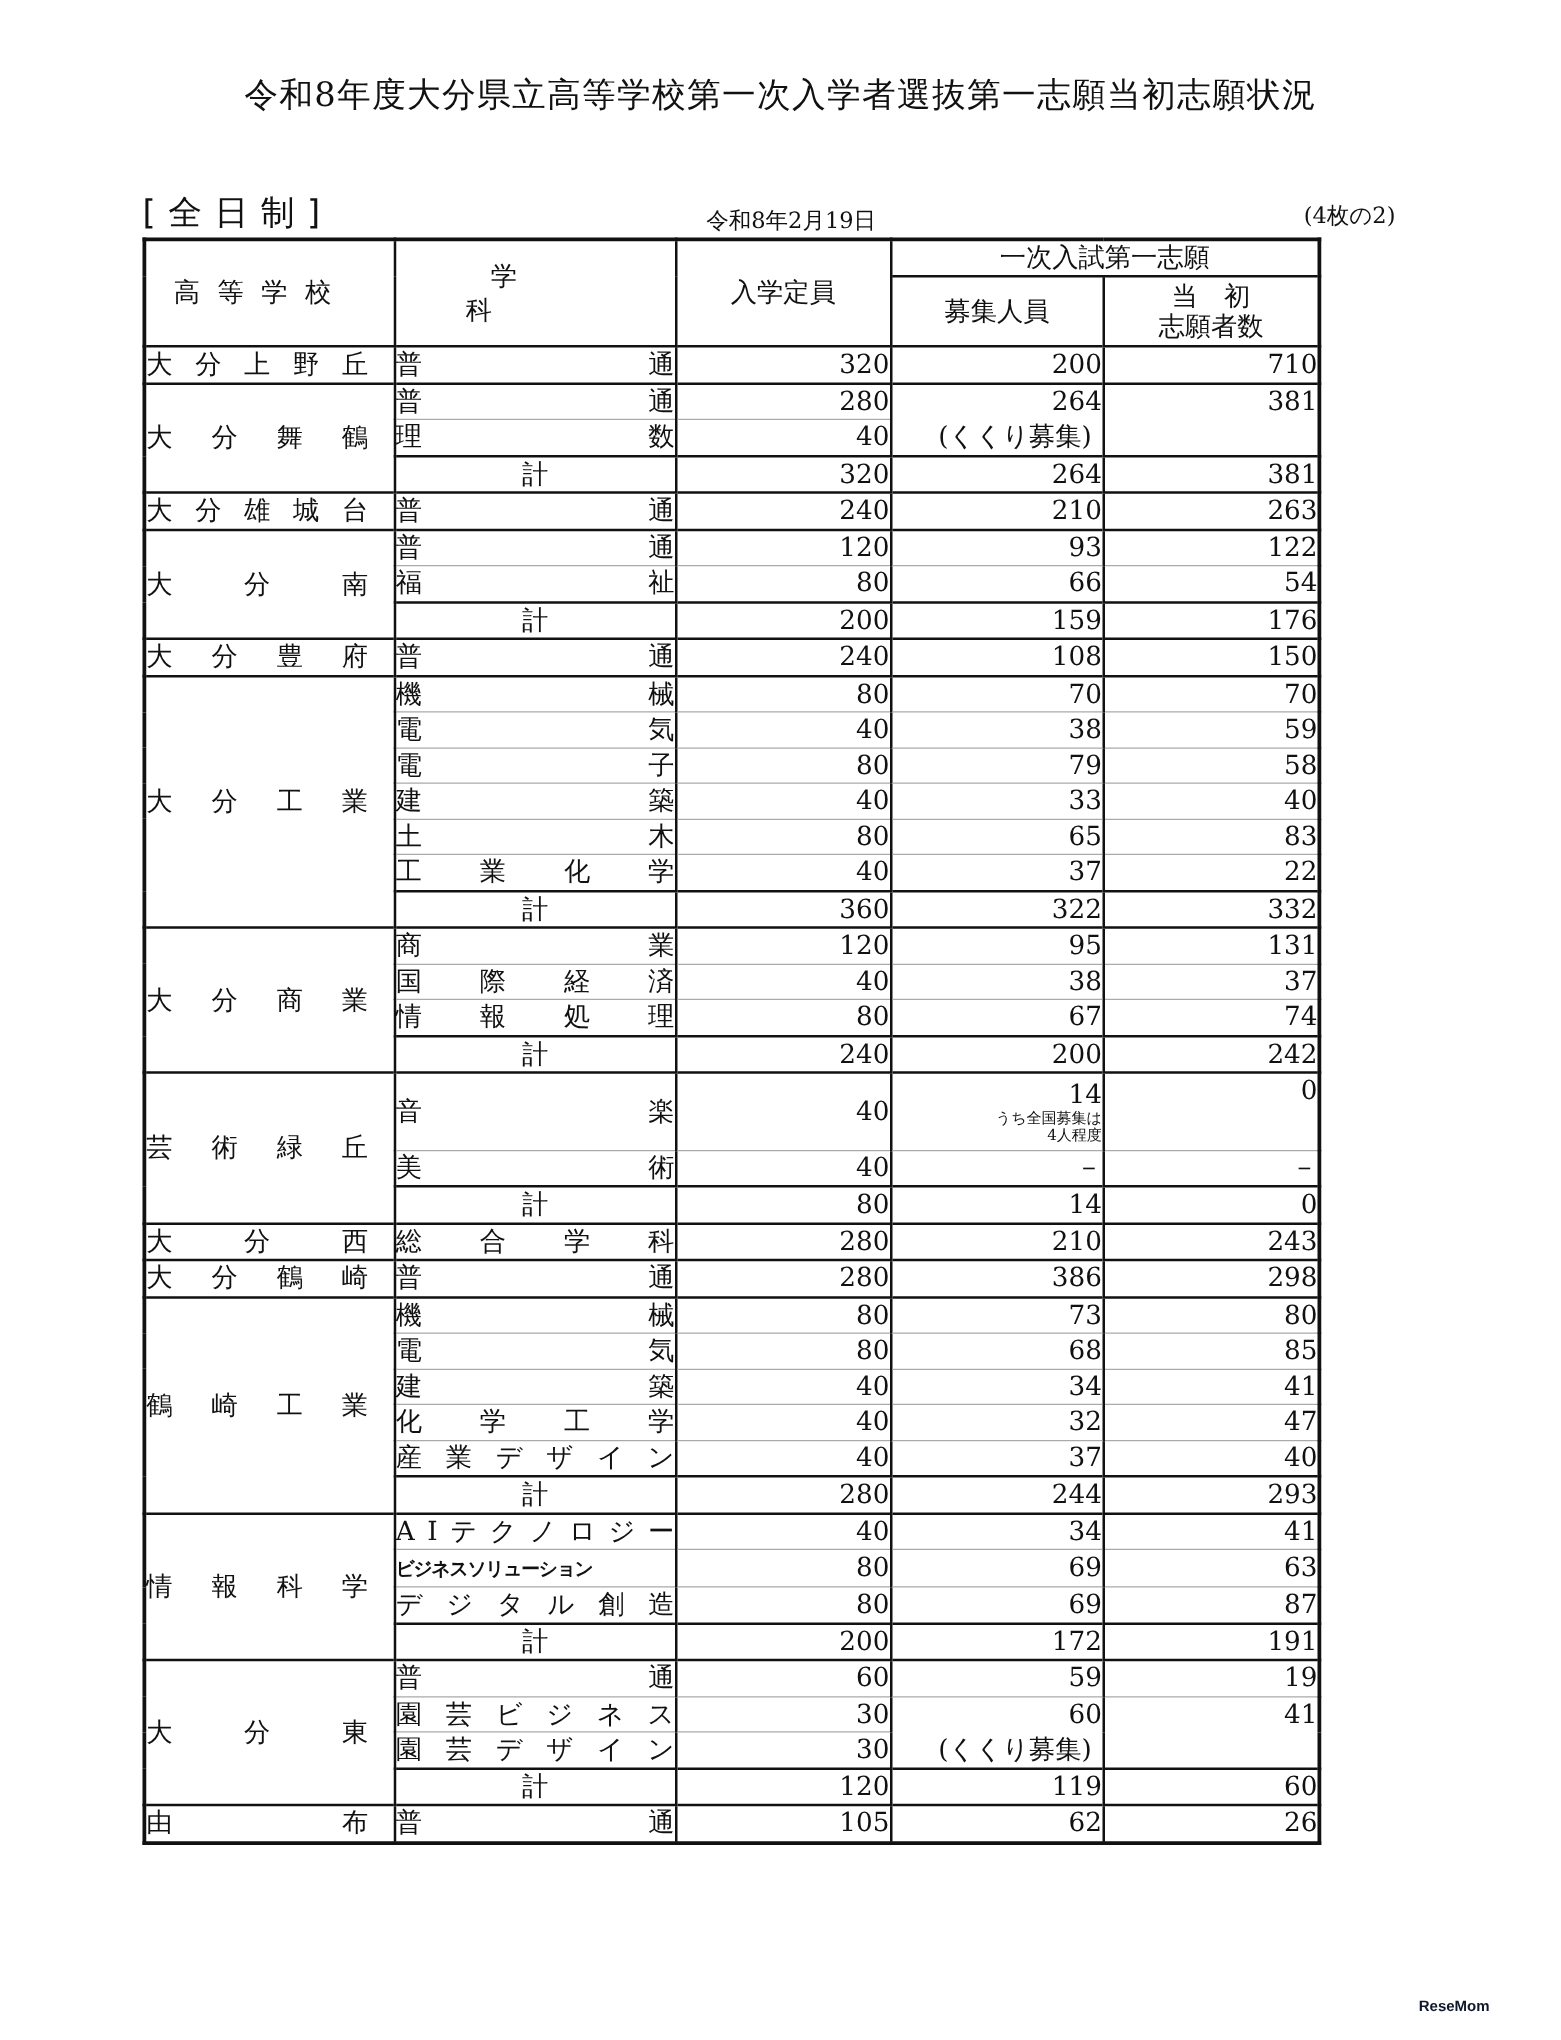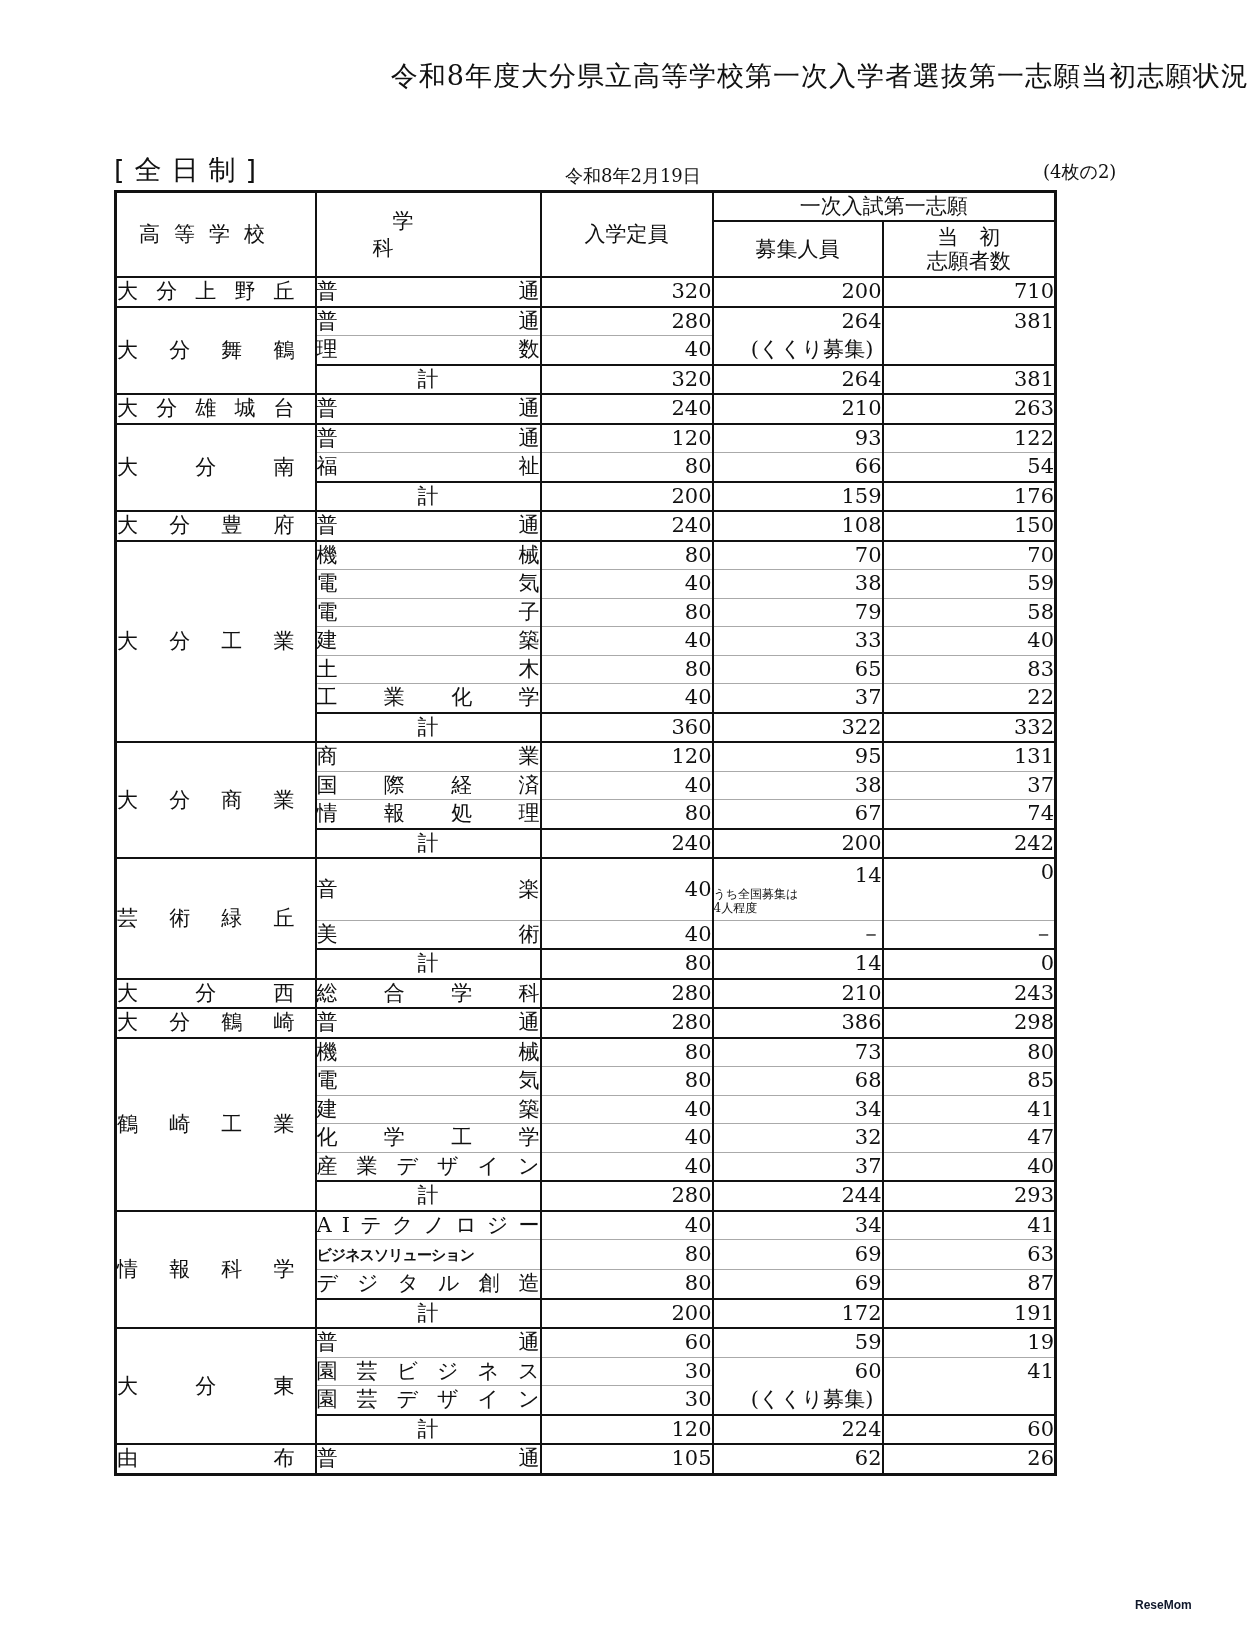--- a/index.html
+++ b/index.html
@@ -1,38 +1,38 @@
 <!DOCTYPE html>
 <html><head>
 <meta charset="utf-8">
 <style>
   html, body { margin:0; padding:0; background:#ffffff; }
   body { width:1249px; height:1632px; position:relative; font-family:"DejaVu Serif", serif; color:#111; overflow:hidden; }
-  .title { position:absolute; top:58px; left:0; width:1249px; text-align:right; font-size:27px; letter-spacing:1px; }
+  .title { position:absolute; top:58px; left:0; width:1249px; text-align:center; font-size:27px; letter-spacing:1px; }
   .section { position:absolute; top:152px; left:114px; font-size:27px; font-family:"DejaVu Sans", sans-serif; letter-spacing:10px; }
   .date { position:absolute; top:164px; left:565px; font-size:18px; }
   .page { position:absolute; top:160px; left:1043px; font-size:18px; }
   table.grid { position:absolute; top:190px; left:114px; width:940px; border-collapse:collapse; border:3px solid #111; table-layout:fixed; }
   table.grid td, table.grid th { border-left:2px solid #111; border-right:2px solid #111; padding:0; font-weight:normal; font-size:21px; height:27.5px; line-height:27px; vertical-align:middle; }
   col.c1 { width:200px; } col.c2 { width:225px; } col.c3 { width:172px; } col.c4 { width:170px; } col.c5 { width:173px; }
   thead th { border:2px solid #111; text-align:center; font-size:20px; }
   thead tr.h1 th { height:27px; }
   thead tr.h2 th { height:54px; line-height:24px; }
   thead tr:last-child th { border-bottom:1px solid #701a75; }
   td.num { text-align:right; padding-right:10px; }
   td.school { vertical-align:top; padding-left:22px; letter-spacing:0; }
   td.dept { padding-left:20px; padding-right:20px; }
   .spread { display:flex; justify-content:space-between; }
   .center { text-align:center; }
   tr.sub td.dept, tr.sub td.num { border-top:1px solid #aaa; }
   tr.total td.dept, tr.total td.num { border-top:2px solid #111; }
   tr.first td { border-top:2px solid #111; }
   .note { font-size:18px; }
   .small { font-size:15px; letter-spacing:-1px;font-weight:bold; }
-  .tiny { font-size:12px; line-height:14px; display:block; text-align:left; }
+  .tiny { font-size:12px; line-height:14px; display:block; text-align:right; }
   .logo { position:absolute; top:1598px; left:1135px; font-family:Liberation Sans, sans-serif; font-weight:bold; font-size:12px; color:#0f172a; }
 </style>
 </head>
 <body>
 
 <div class="title">令和8年度大分県立高等学校第一次入学者選抜第一志願当初志願状況</div>
 <div class="section">[全日制]</div>
 <div class="date">令和8年2月19日</div>
 <div class="page">(4枚の2)</div>
 
@@ -572,21 +572,21 @@
             <span>ン</span>
           </span>
         </td>
         <td class="num">30</td>
         <td class="num note" style="padding-right: 8px; border-top: none;">(くくり募集)</td>
         <td class="num" style="border-top: none;"></td>
       </tr>
       <tr class="total">
         <td class="dept center">計</td>
         <td class="num">120</td>
-        <td class="num">224</td>
+        <td class="num">119</td>
         <td class="num">60</td>
       </tr>
       <tr class="first">
         <td class="school" rowspan="1">
           <span class="spread" style="padding-right: 20px;">
             <span>由</span>
             <span>布</span>
           </span>
         </td>
         <td class="dept">

